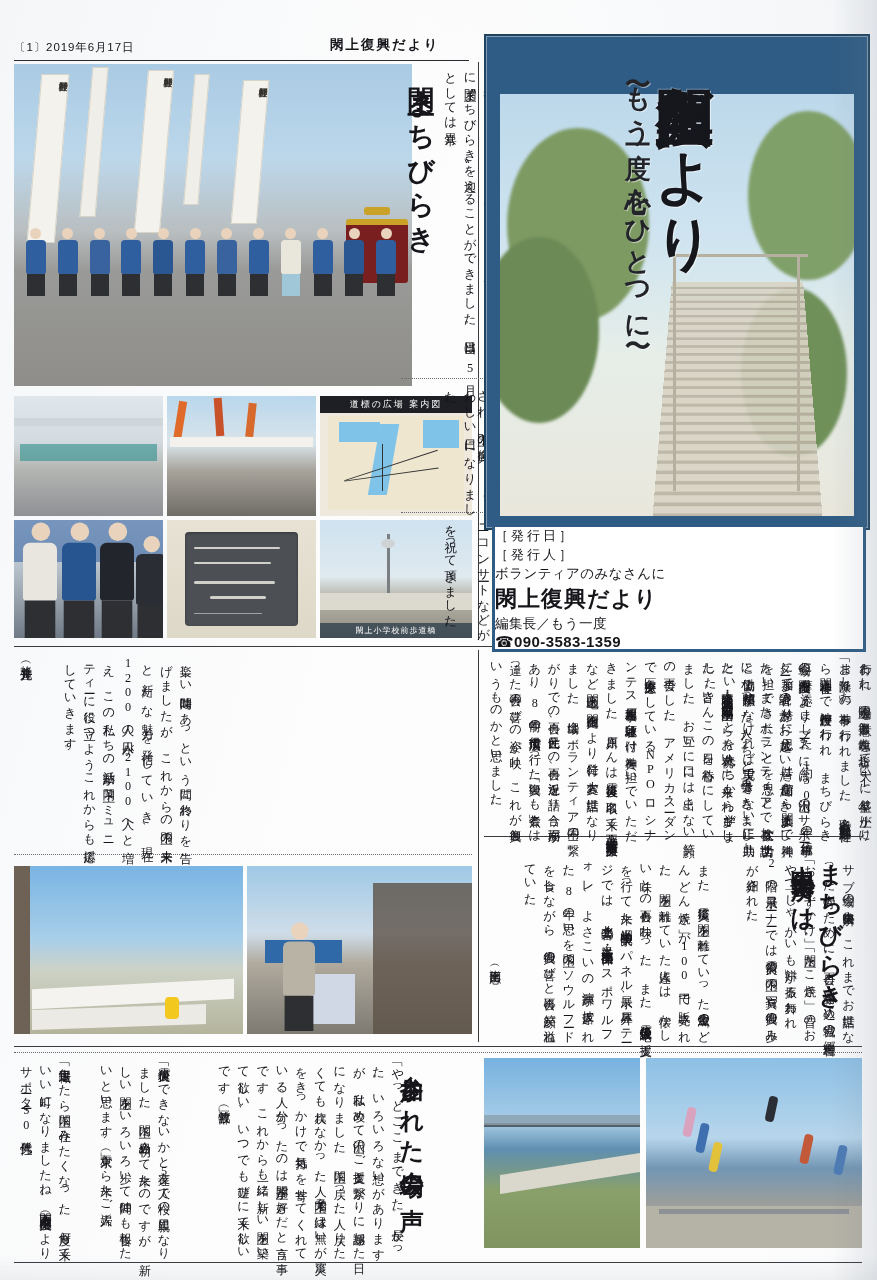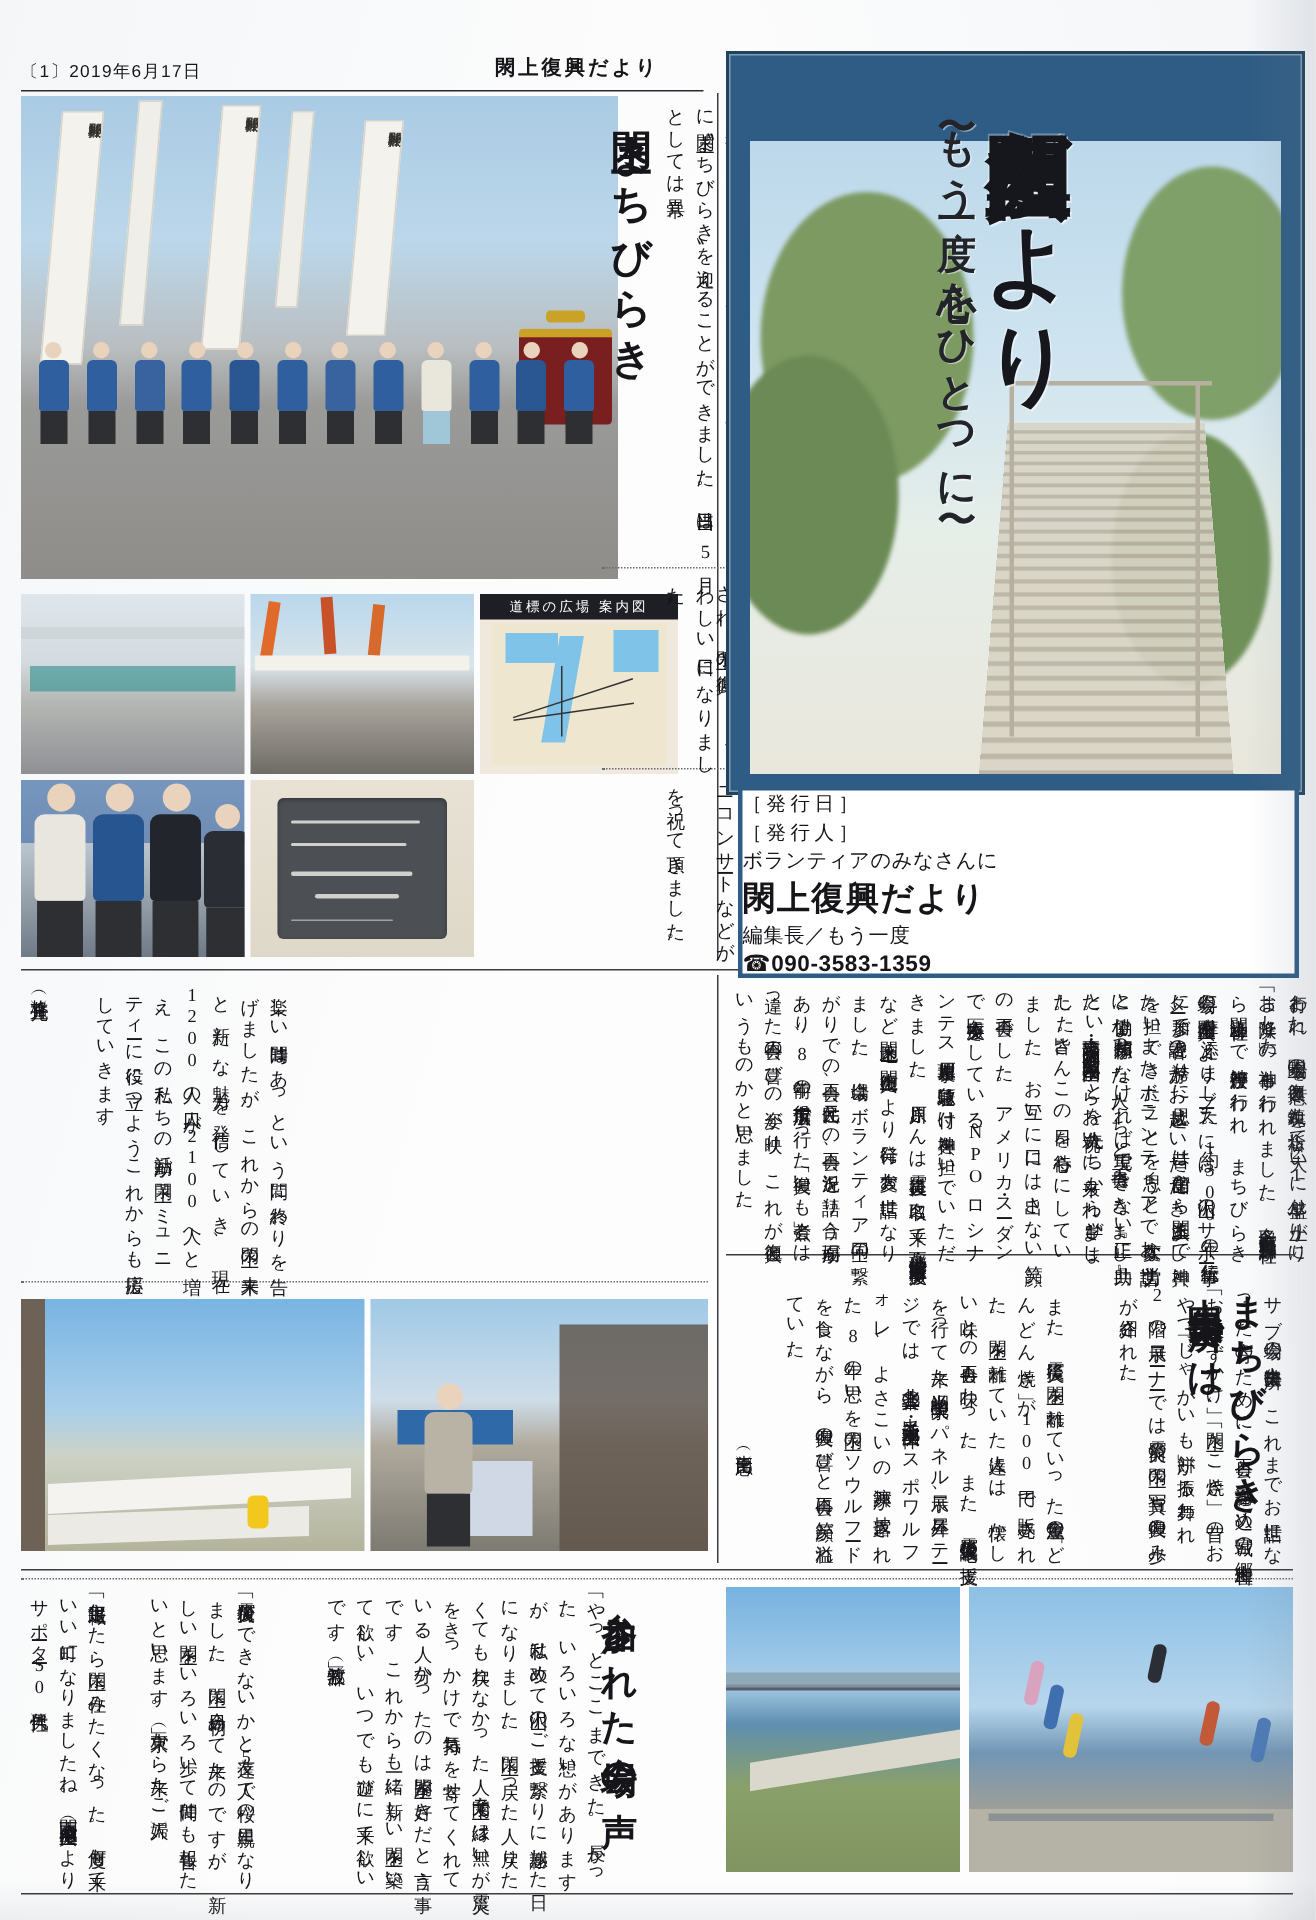--- a/index.html
+++ b/index.html
@@ -157,21 +157,21 @@
   .mikoshi{position:absolute;right:4px;bottom:32%;width:62px;height:58px;
     background:#7a1f1f;border-top:6px solid #c9a227;border-radius:3px;}
   .mikoshi:before{content:"";position:absolute;left:50%;top:-18px;transform:translateX(-50%);
     width:26px;height:8px;background:#c9a227;border-radius:3px;}
 
   
   #photo-tent     {left:14px; top:396px; width:149px;height:120px;
     background:linear-gradient(180deg,#dfe7ec 0%,#d3dbe0 38%,#b5b7b4 60%,#8e9094 100%);}
   #photo-rest     {left:167px;top:396px; width:149px;height:120px;
     background:linear-gradient(180deg,#b9d7ec 0%,#d9e4ea 40%,#a8a49c 62%,#6f6c66 100%);}
-  #photo-map      {left:320px;top:396px; width:132px;height:120px;
+  #photo-map      {left:320px;top:396px; width:152px;height:120px;
     background:#eee9dc;}
   #photo-people   {left:14px; top:520px; width:149px;height:118px;
     background:linear-gradient(180deg,#cfd9e2 0%,#b7c1cb 40%,#6f7a86 100%);}
   #photo-monument {left:167px;top:520px; width:149px;height:118px;
     background:linear-gradient(180deg,#e7e2d4 0%,#ded8c8 100%);}
   #photo-bridge   {left:320px;top:520px; width:152px;height:118px;
     background:linear-gradient(180deg,#cfe2ef 0%,#dfe9ef 48%,#b4b2a6 66%,#8e8c82 100%);}
 
   .map-head{position:absolute;left:0;top:0;width:100%;height:17px;background:#1d1f24;color:#fff;
     font-size:9px;text-align:center;line-height:17px;letter-spacing:2px;
@@ -389,20 +389,26 @@
   <div class="photo" id="photo-monument">
     <div class="mon-plate">
       <div class="mon-line" style="top:16%;width:76%;"></div>
       <div class="mon-line" style="top:32%;width:68%;"></div>
       <div class="mon-line" style="top:52%;width:72%;height:3px;"></div>
       <div class="mon-line" style="top:68%;width:50%;height:3px;left:22%;"></div>
       <div class="mon-line" style="top:86%;width:60%;height:1px;opacity:.55;"></div>
     </div>
   </div>
 
+  <div class="photo" id="photo-bridge">
+    <div style="position:absolute;left:44%;top:12%;width:3px;height:58%;background:#7a7f83;"></div>
+    <div style="position:absolute;left:40%;top:16%;width:14px;height:9px;border-radius:50%;background:#cfd3d5;"></div>
+    <div style="position:absolute;left:0;top:62%;width:100%;height:14%;background:#dcd9cf;"></div>
+    <div class="cap">閖上小学校前歩道橋</div>
+  </div>
 
   <div class="photo" id="photo-plaza">
     <div style="position:absolute;left:0;top:0;width:7%;height:100%;background:#6e6256;"></div>
     <div style="position:absolute;left:8%;top:70%;width:88%;height:12%;background:#f4f3ef;transform:skewY(-3deg);"></div>
     <div style="position:absolute;left:8%;top:84%;width:76%;height:12%;background:#eceae4;transform:skewY(-2deg);"></div>
     <div style="position:absolute;left:66%;top:78%;width:14px;height:22px;background:#f2c81e;border-radius:4px;"></div>
   </div>
 
   <div class="photo" id="photo-street">
     <div style="position:absolute;right:0;top:10%;width:44%;height:90%;background:#5c5147;opacity:.8;"></div>

